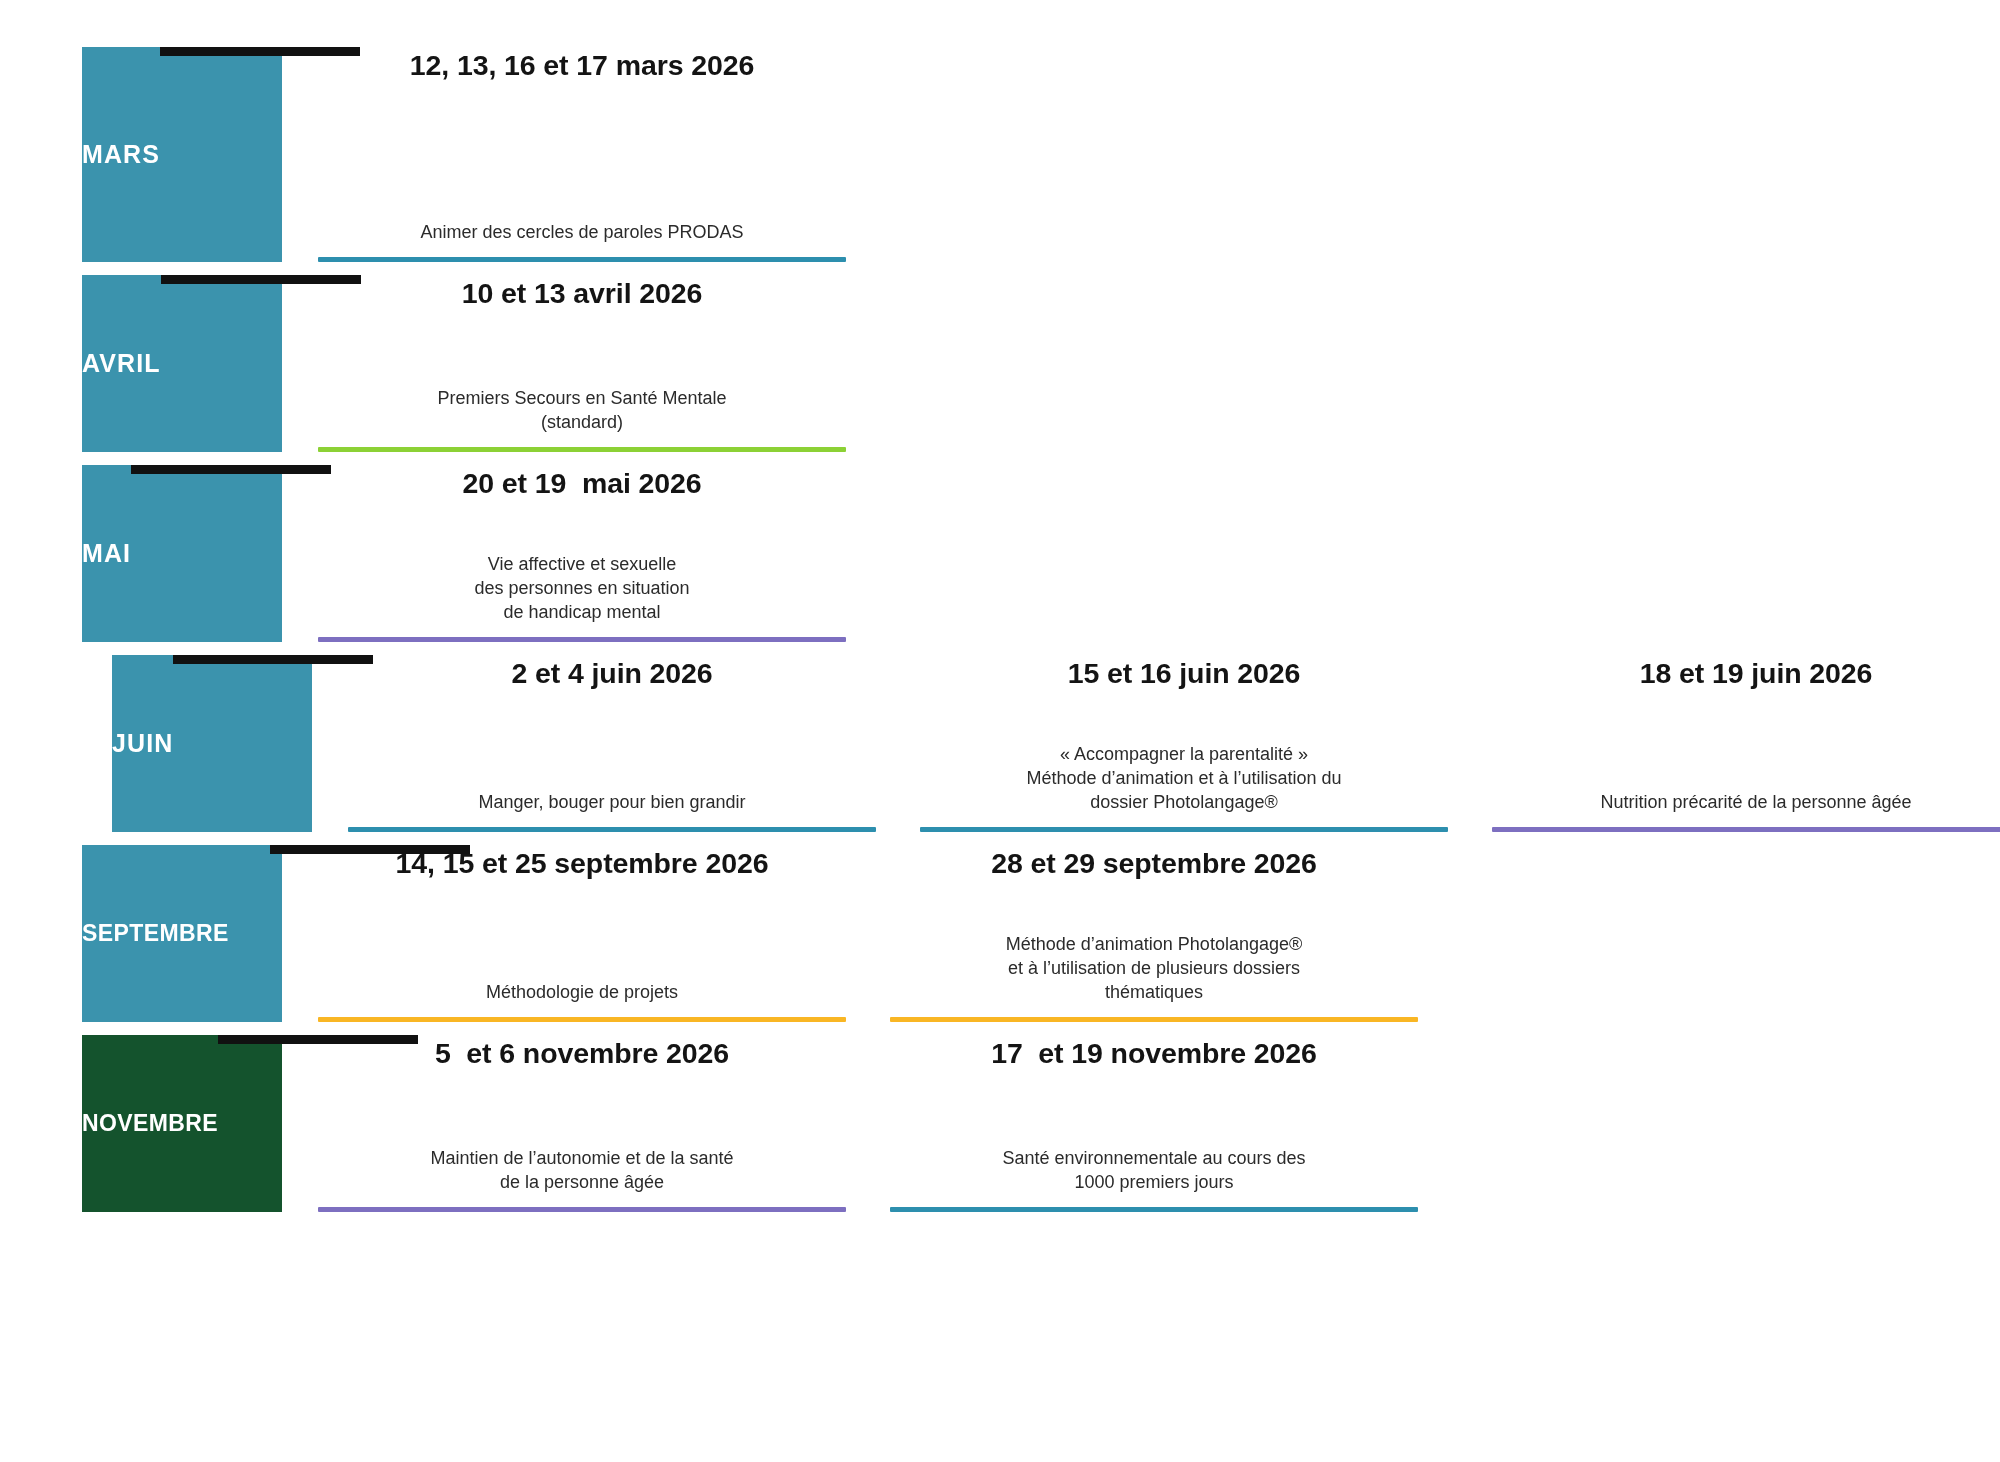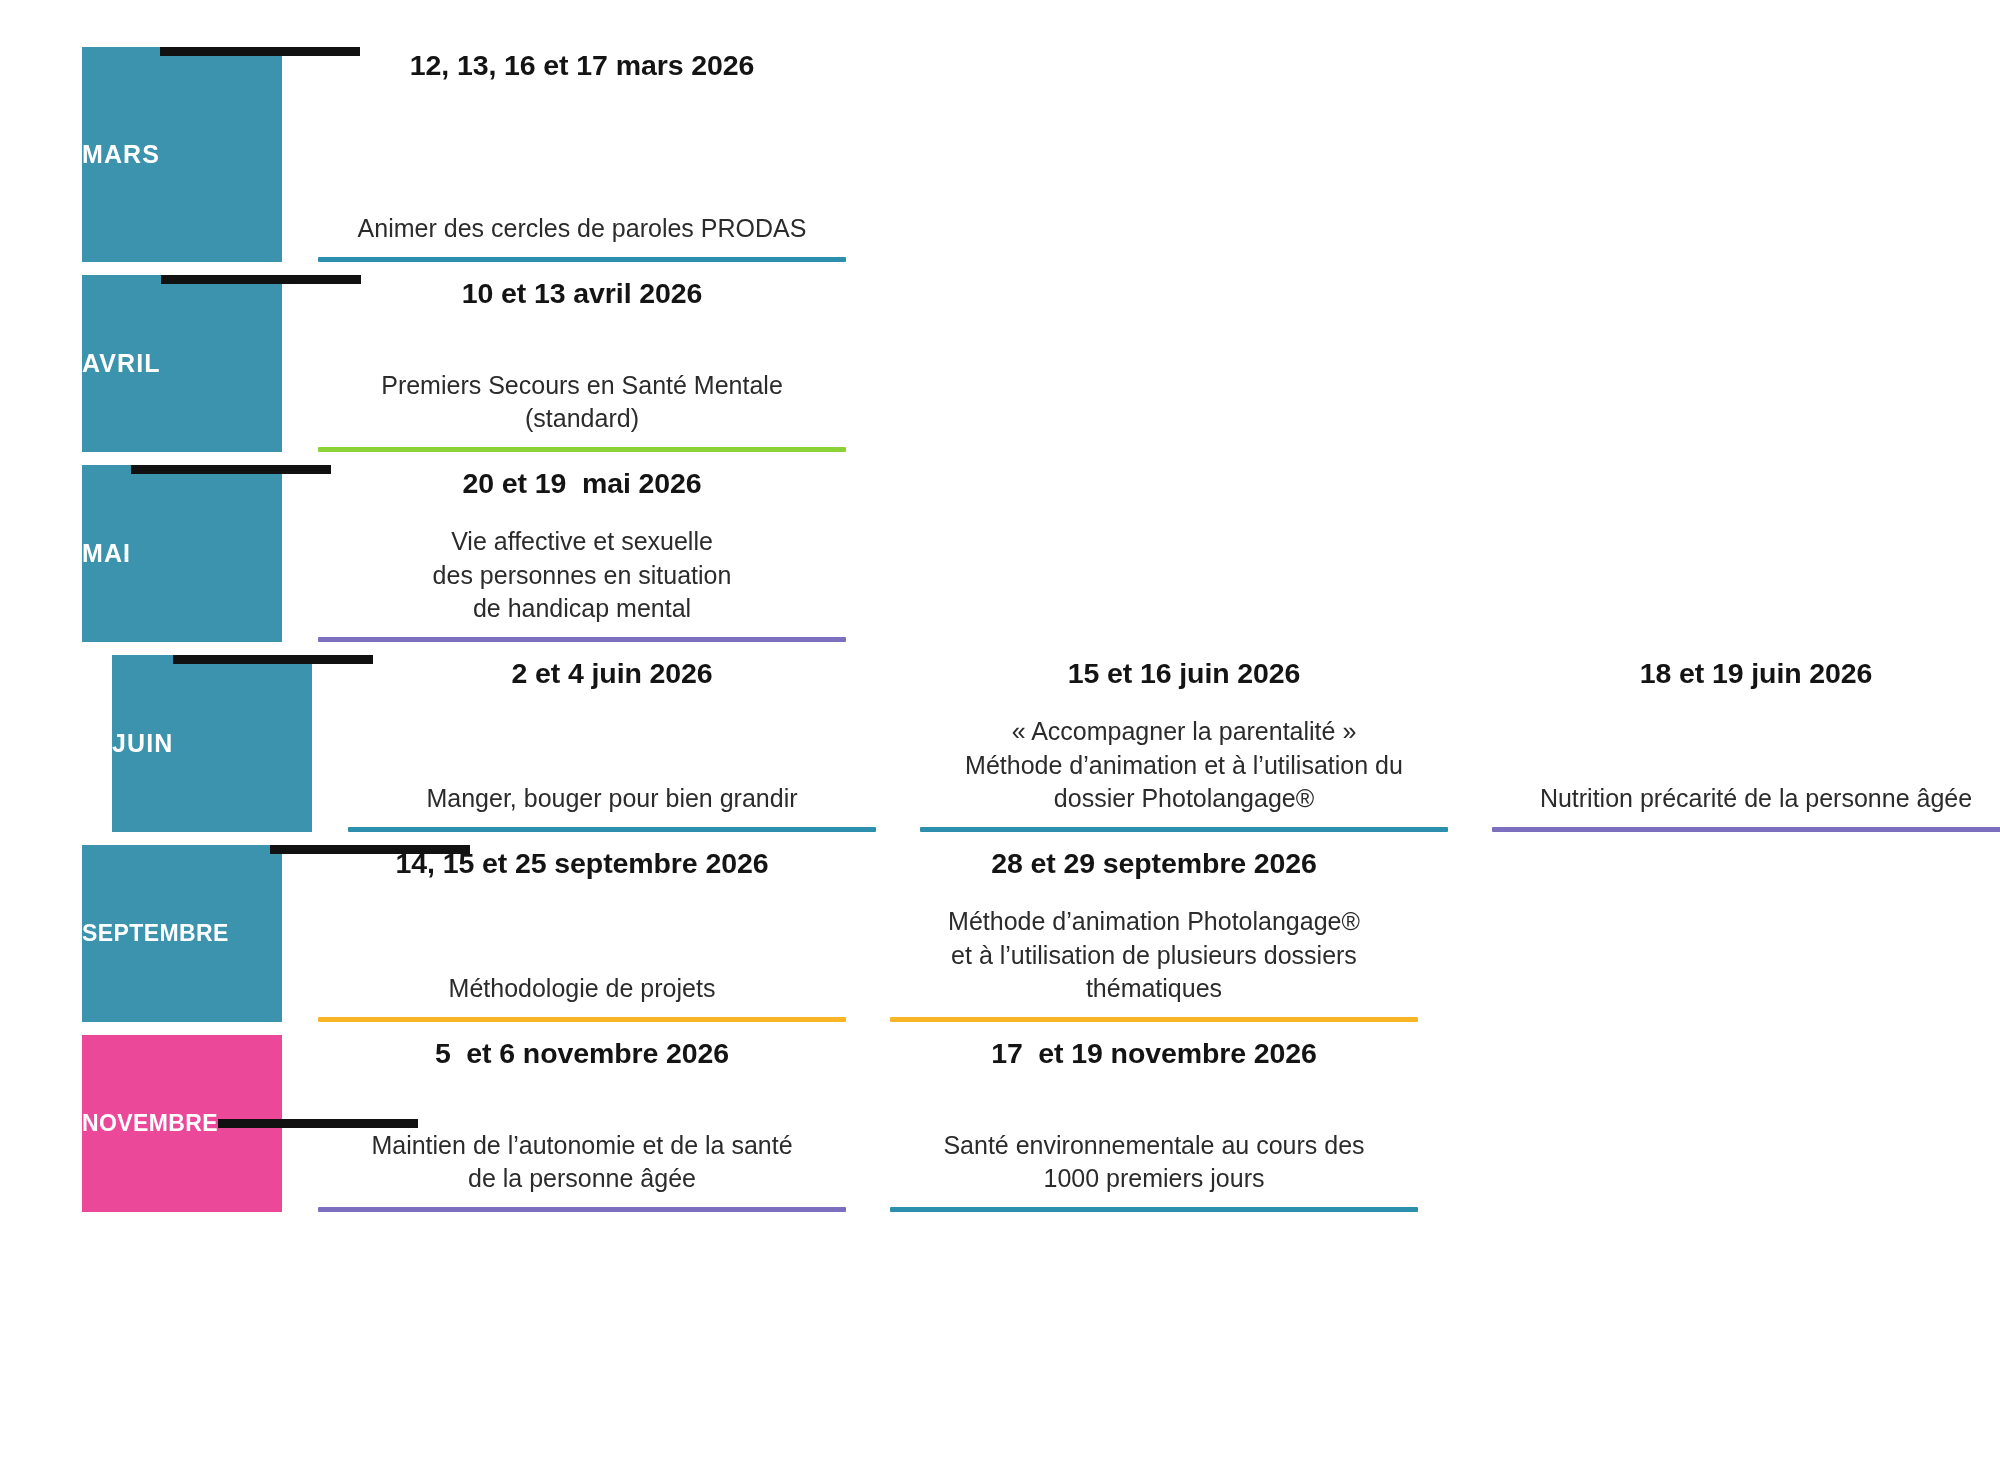--- a/index.html
+++ b/index.html
@@ -100,21 +100,21 @@
     font-weight: 700;
     font-size: 28.5px;
     line-height: 1.28;
     color: #141414;
     letter-spacing: -0.1px;
     white-space: pre-wrap;
   }
 
   .session-title {
     font-weight: 400;
-    font-size: 25px;
+    font-size: 18px;
     line-height: 1.33;
     color: #2b2b2b;
     margin-top: 5px;
     white-space: pre-line;
   }
 
   .session-rule {
     flex: 0 0 auto;
     height: 5px;
     width: 100%;
@@ -257,21 +257,21 @@
 et à l’utilisation de plusieurs dossiers
 thématiques</div>
         </div>
         <div class="session-rule" style="background: rgb(249, 182, 36);"></div>
       </div>
     </div>
   </div>
   <div class="row-gap"></div>
 
   <div class="month-row row-novembre">
-    <div class="month-chip" style="background: #ec4899; align-items: center;">
+    <div class="month-chip" style="background: #14532d;">
       <div class="month-chip-inner">
         <span class="month-label long" style="color: rgb(255, 255, 255);">NOVEMBRE</span>
       </div>
       <div class="month-underbar" style="background: rgb(17, 17, 17);"></div>
     </div>
     <div class="sessions">
       <div class="session">
         <div class="session-body">
           <div class="session-date">5  et 6 novembre 2026</div>
           <div class="session-title">Maintien de l’autonomie et de la santé

